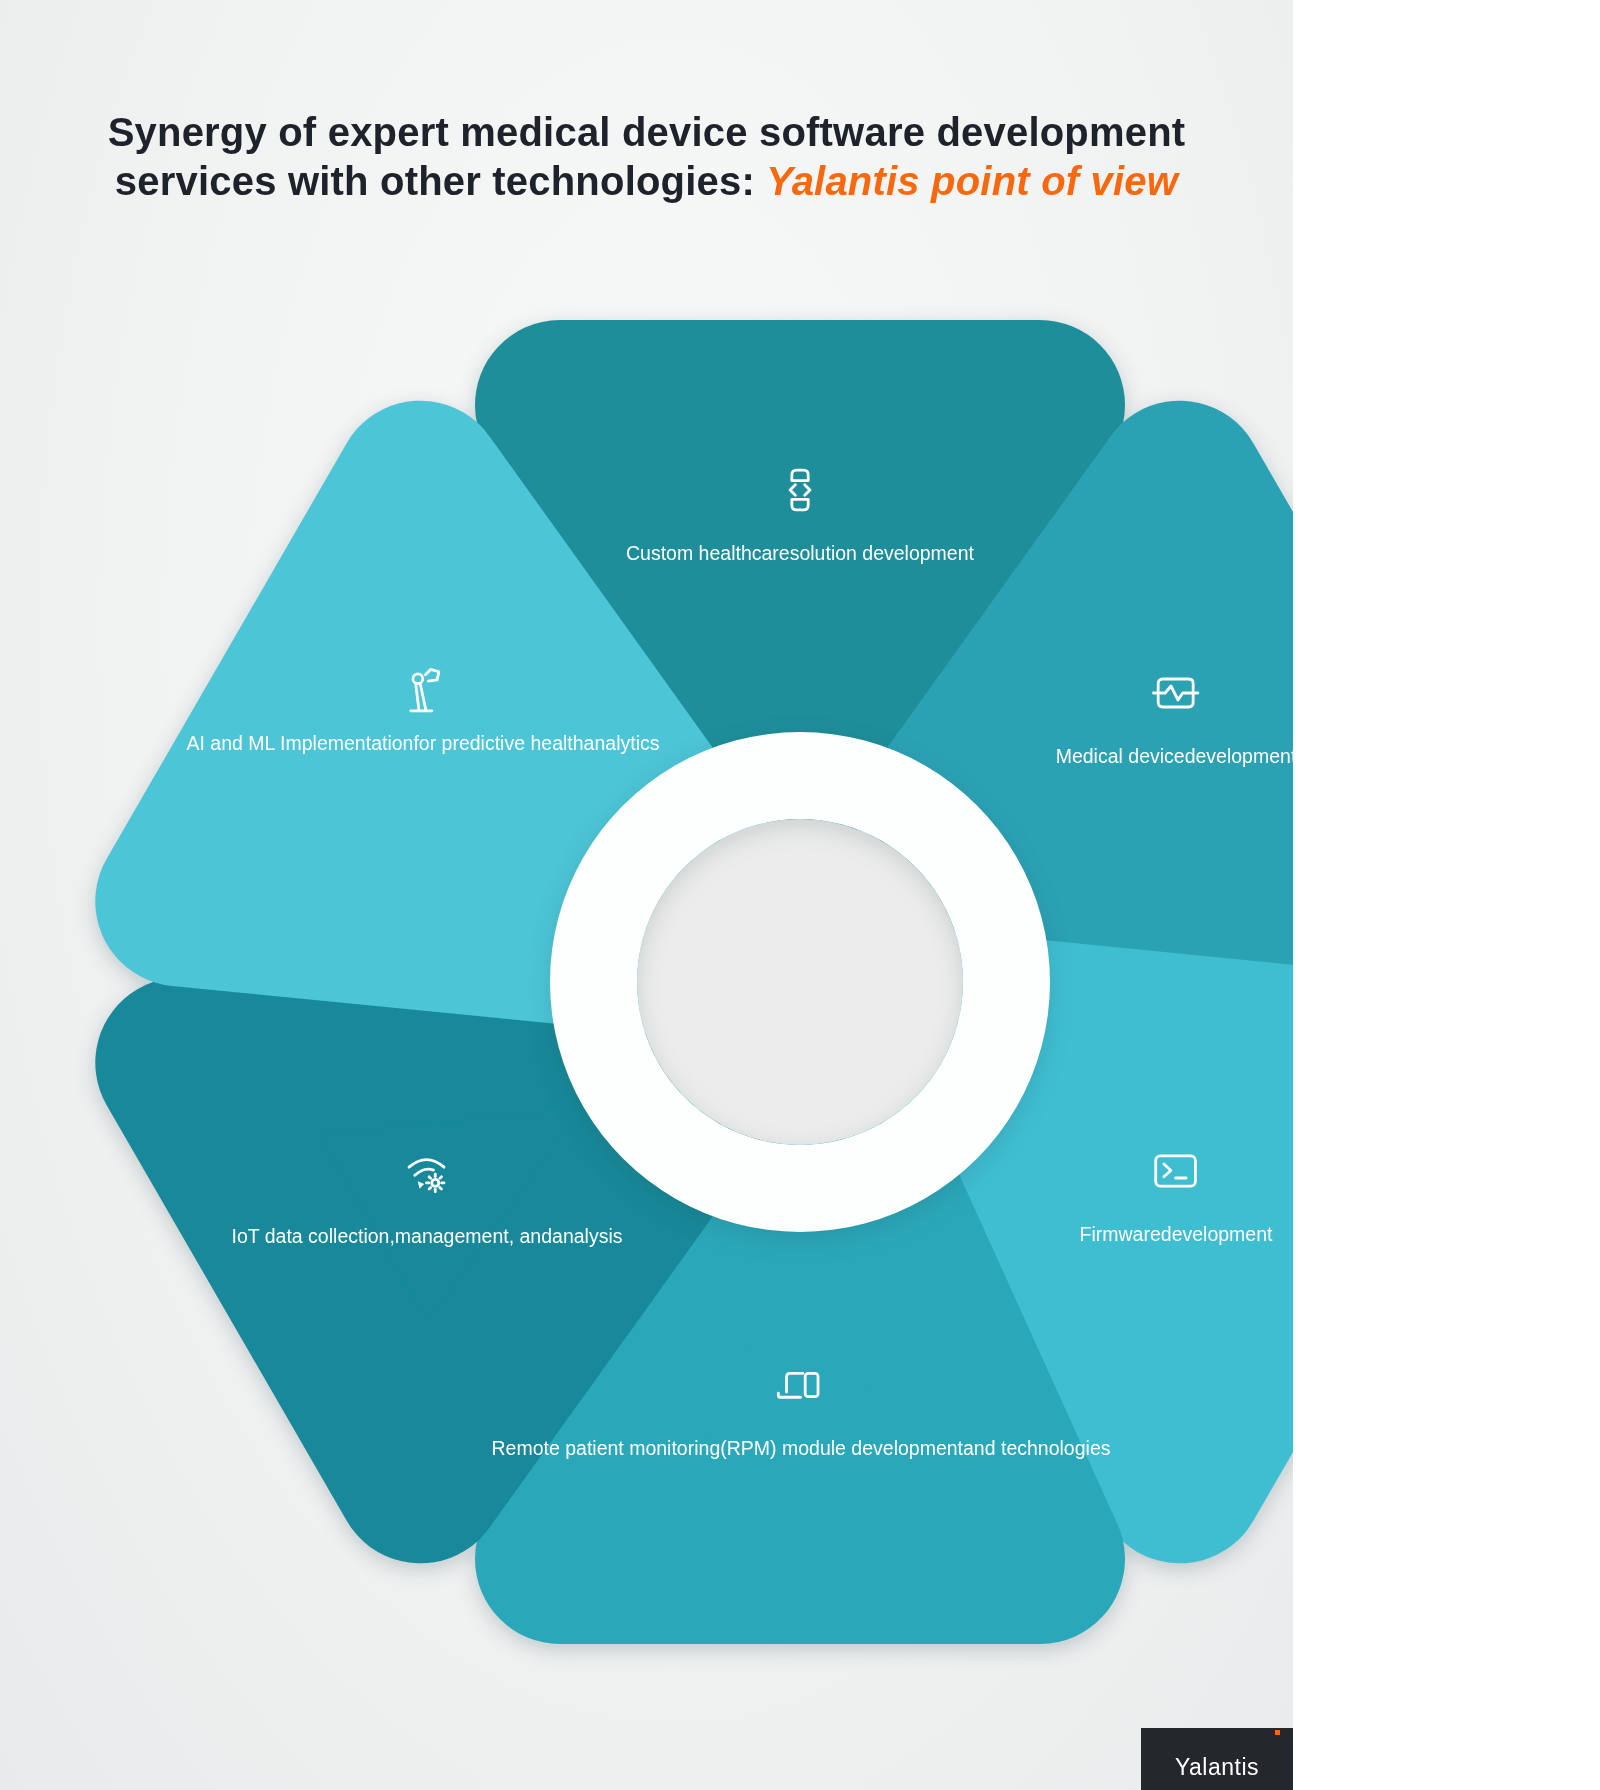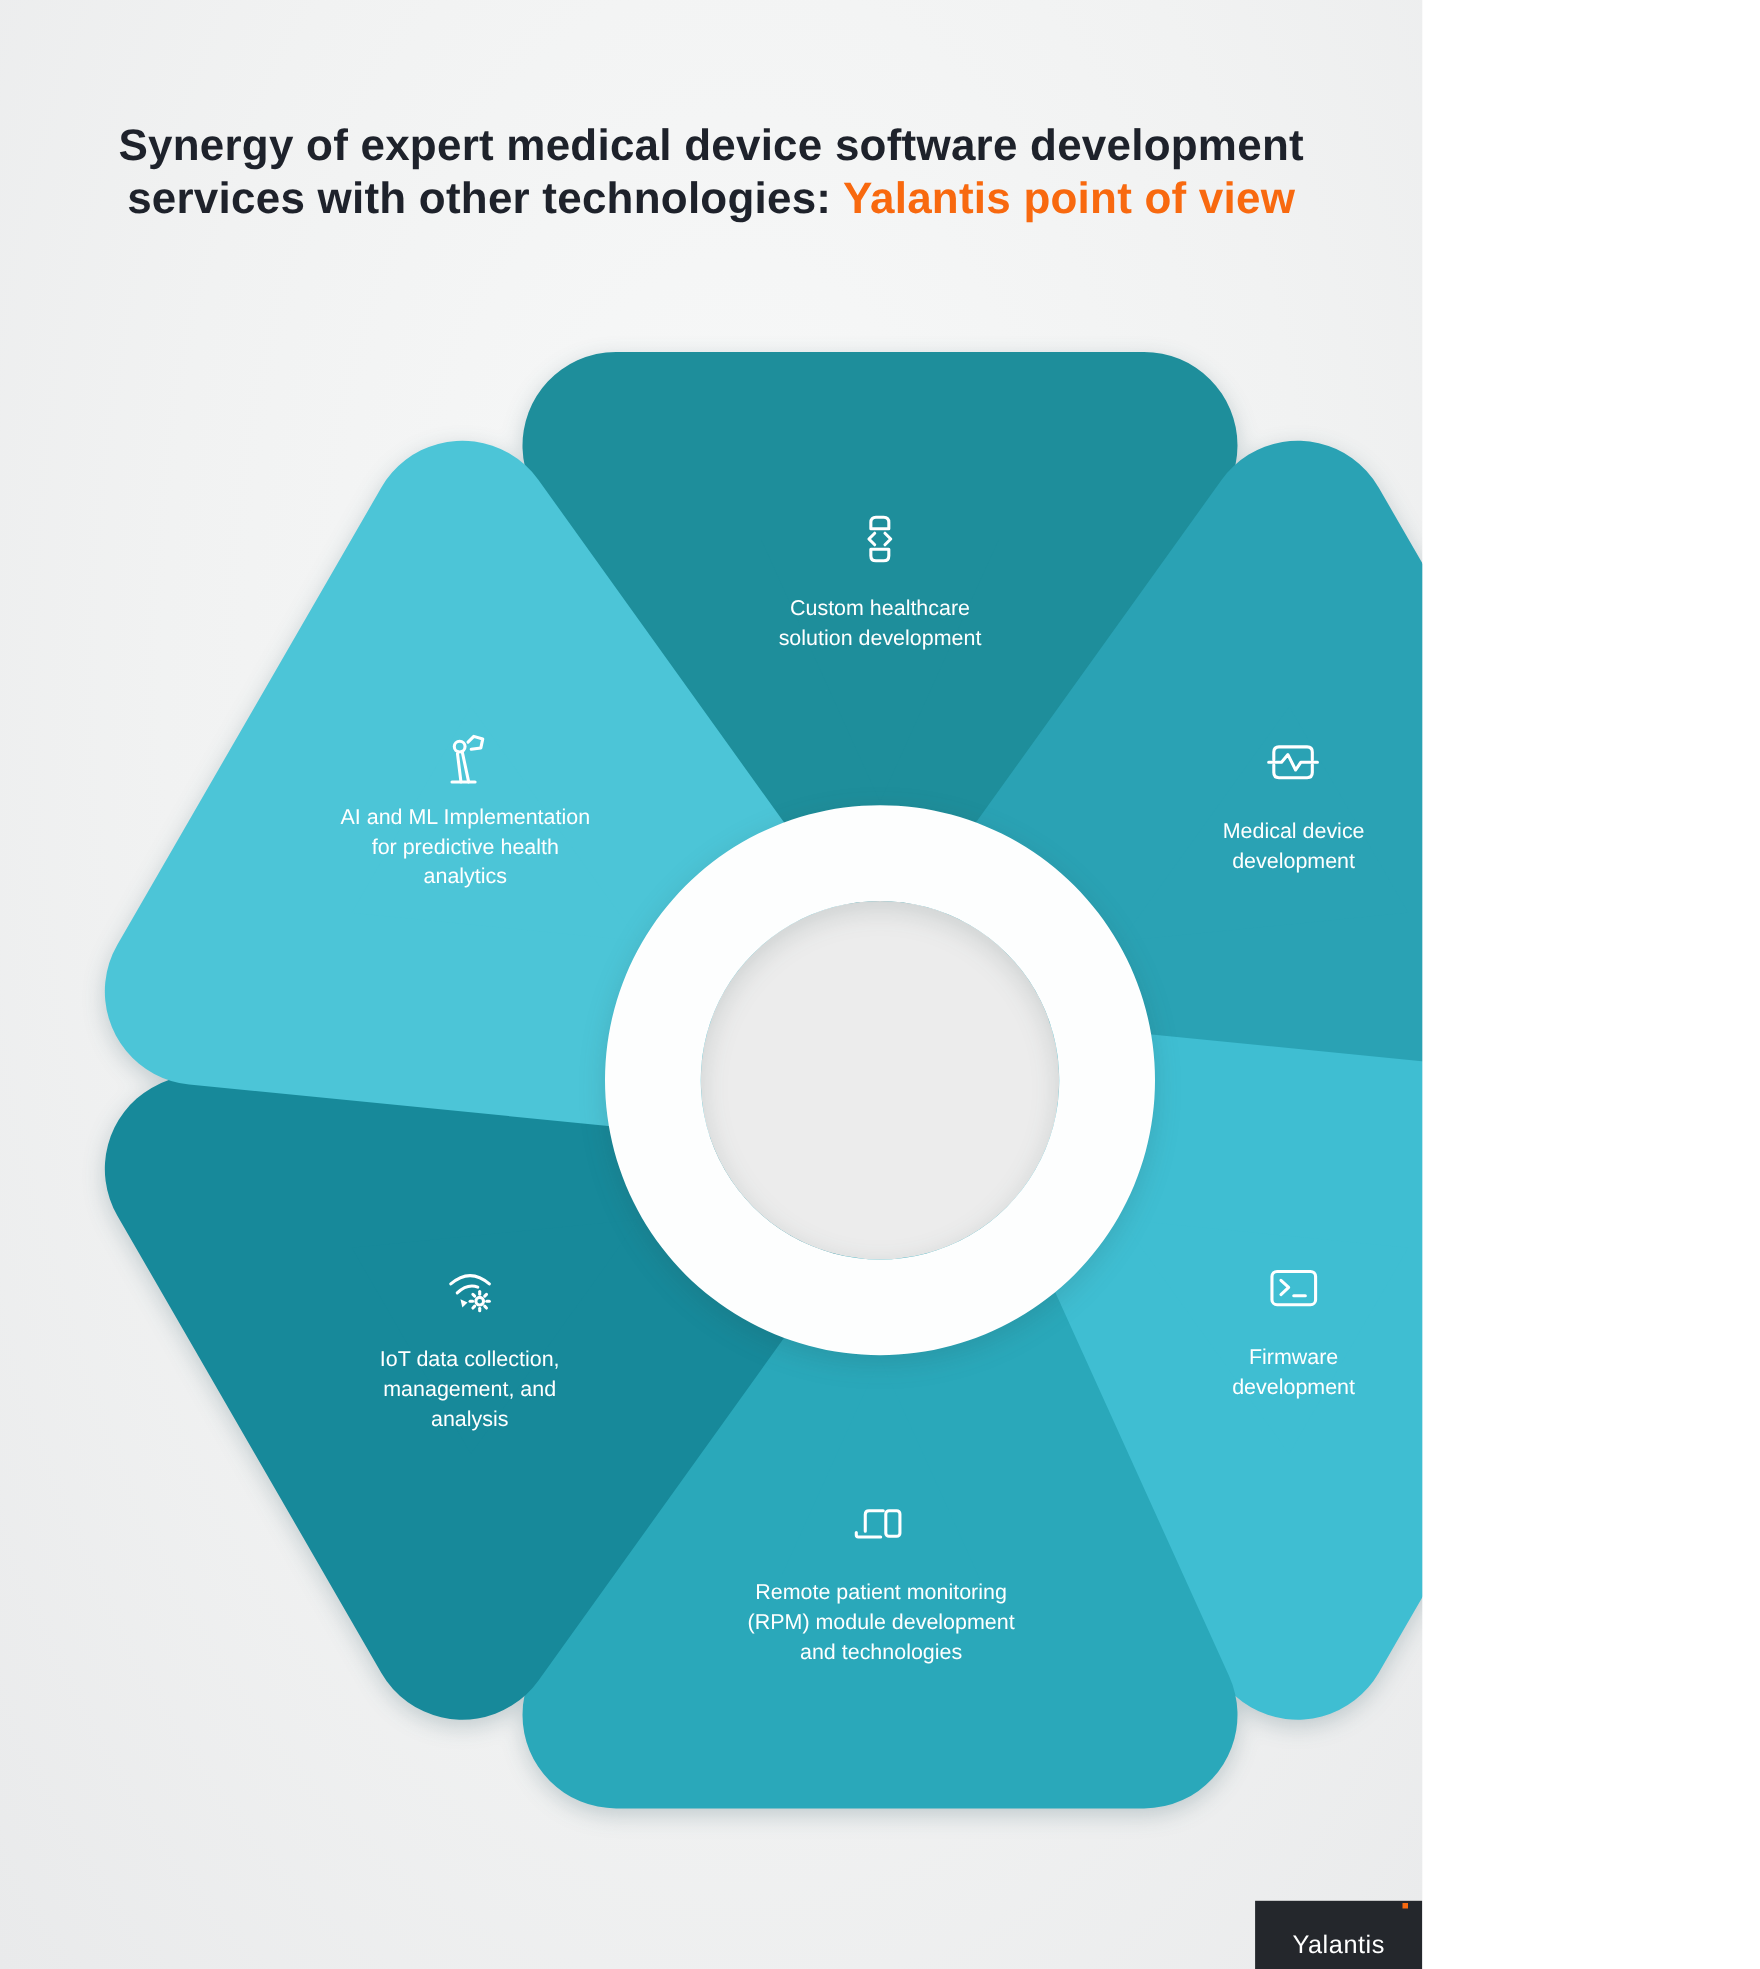--- a/index.html
+++ b/index.html
@@ -6,35 +6,35 @@
   body{font-family:"Liberation Sans","DejaVu Sans",sans-serif;}
   #canvas{
     position:relative;width:1293px;height:1790px;overflow:hidden;
     background:radial-gradient(ellipse at 52% 35%, #f8f9f9 0%, #f1f2f2 55%, #e9eaeb 100%);
   }
   
   .title{
     position:absolute;top:108px;left:0;right:0;text-align:center;
     font-size:40px;line-height:49px;font-weight:700;color:#1e222b;letter-spacing:.2px;
   }
-  .title .highlight{color:#f8690f;}
+  .title .highlight{color:#f8690f;font-style:italic;}
   
   svg.diagram{position:absolute;left:0;top:0;}
   .petal{stroke-width:170;stroke-linejoin:round;}
   .petal-group{filter:drop-shadow(0px 6px 10px rgba(25,70,80,.22));}
   .bg-circle{filter:drop-shadow(0px 5px 9px rgba(25,70,80,.15));}
   .center-ring{filter:drop-shadow(0px 7px 12px rgba(40,60,65,.16));}
   
   .petal-content{
     position:absolute;display:flex;flex-direction:column;align-items:center;gap:22px;
     transform:translateX(-50%);
   }
   .petal-icon svg{display:block;stroke:#ffffff;fill:none;stroke-width:2.4;
     stroke-linecap:round;stroke-linejoin:round;}
-  .petal-text{display:flex;flex-direction:column;align-items:center;}
+  .petal-text{display:flex;flex-direction:row;align-items:center;}
   .petal-text div{
     font-size:19.5px;line-height:27px;color:#ffffff;white-space:nowrap;text-align:center;
   }
   
   .logo{
     position:absolute;right:0;bottom:0;width:152px;height:62px;background:#24272c;
     display:flex;align-items:center;justify-content:center;
   }
   .logo .logo-text{color:#ffffff;font-size:23px;letter-spacing:.5px;position:relative;margin-top:16px;}
   .logo .logo-i-dot{

